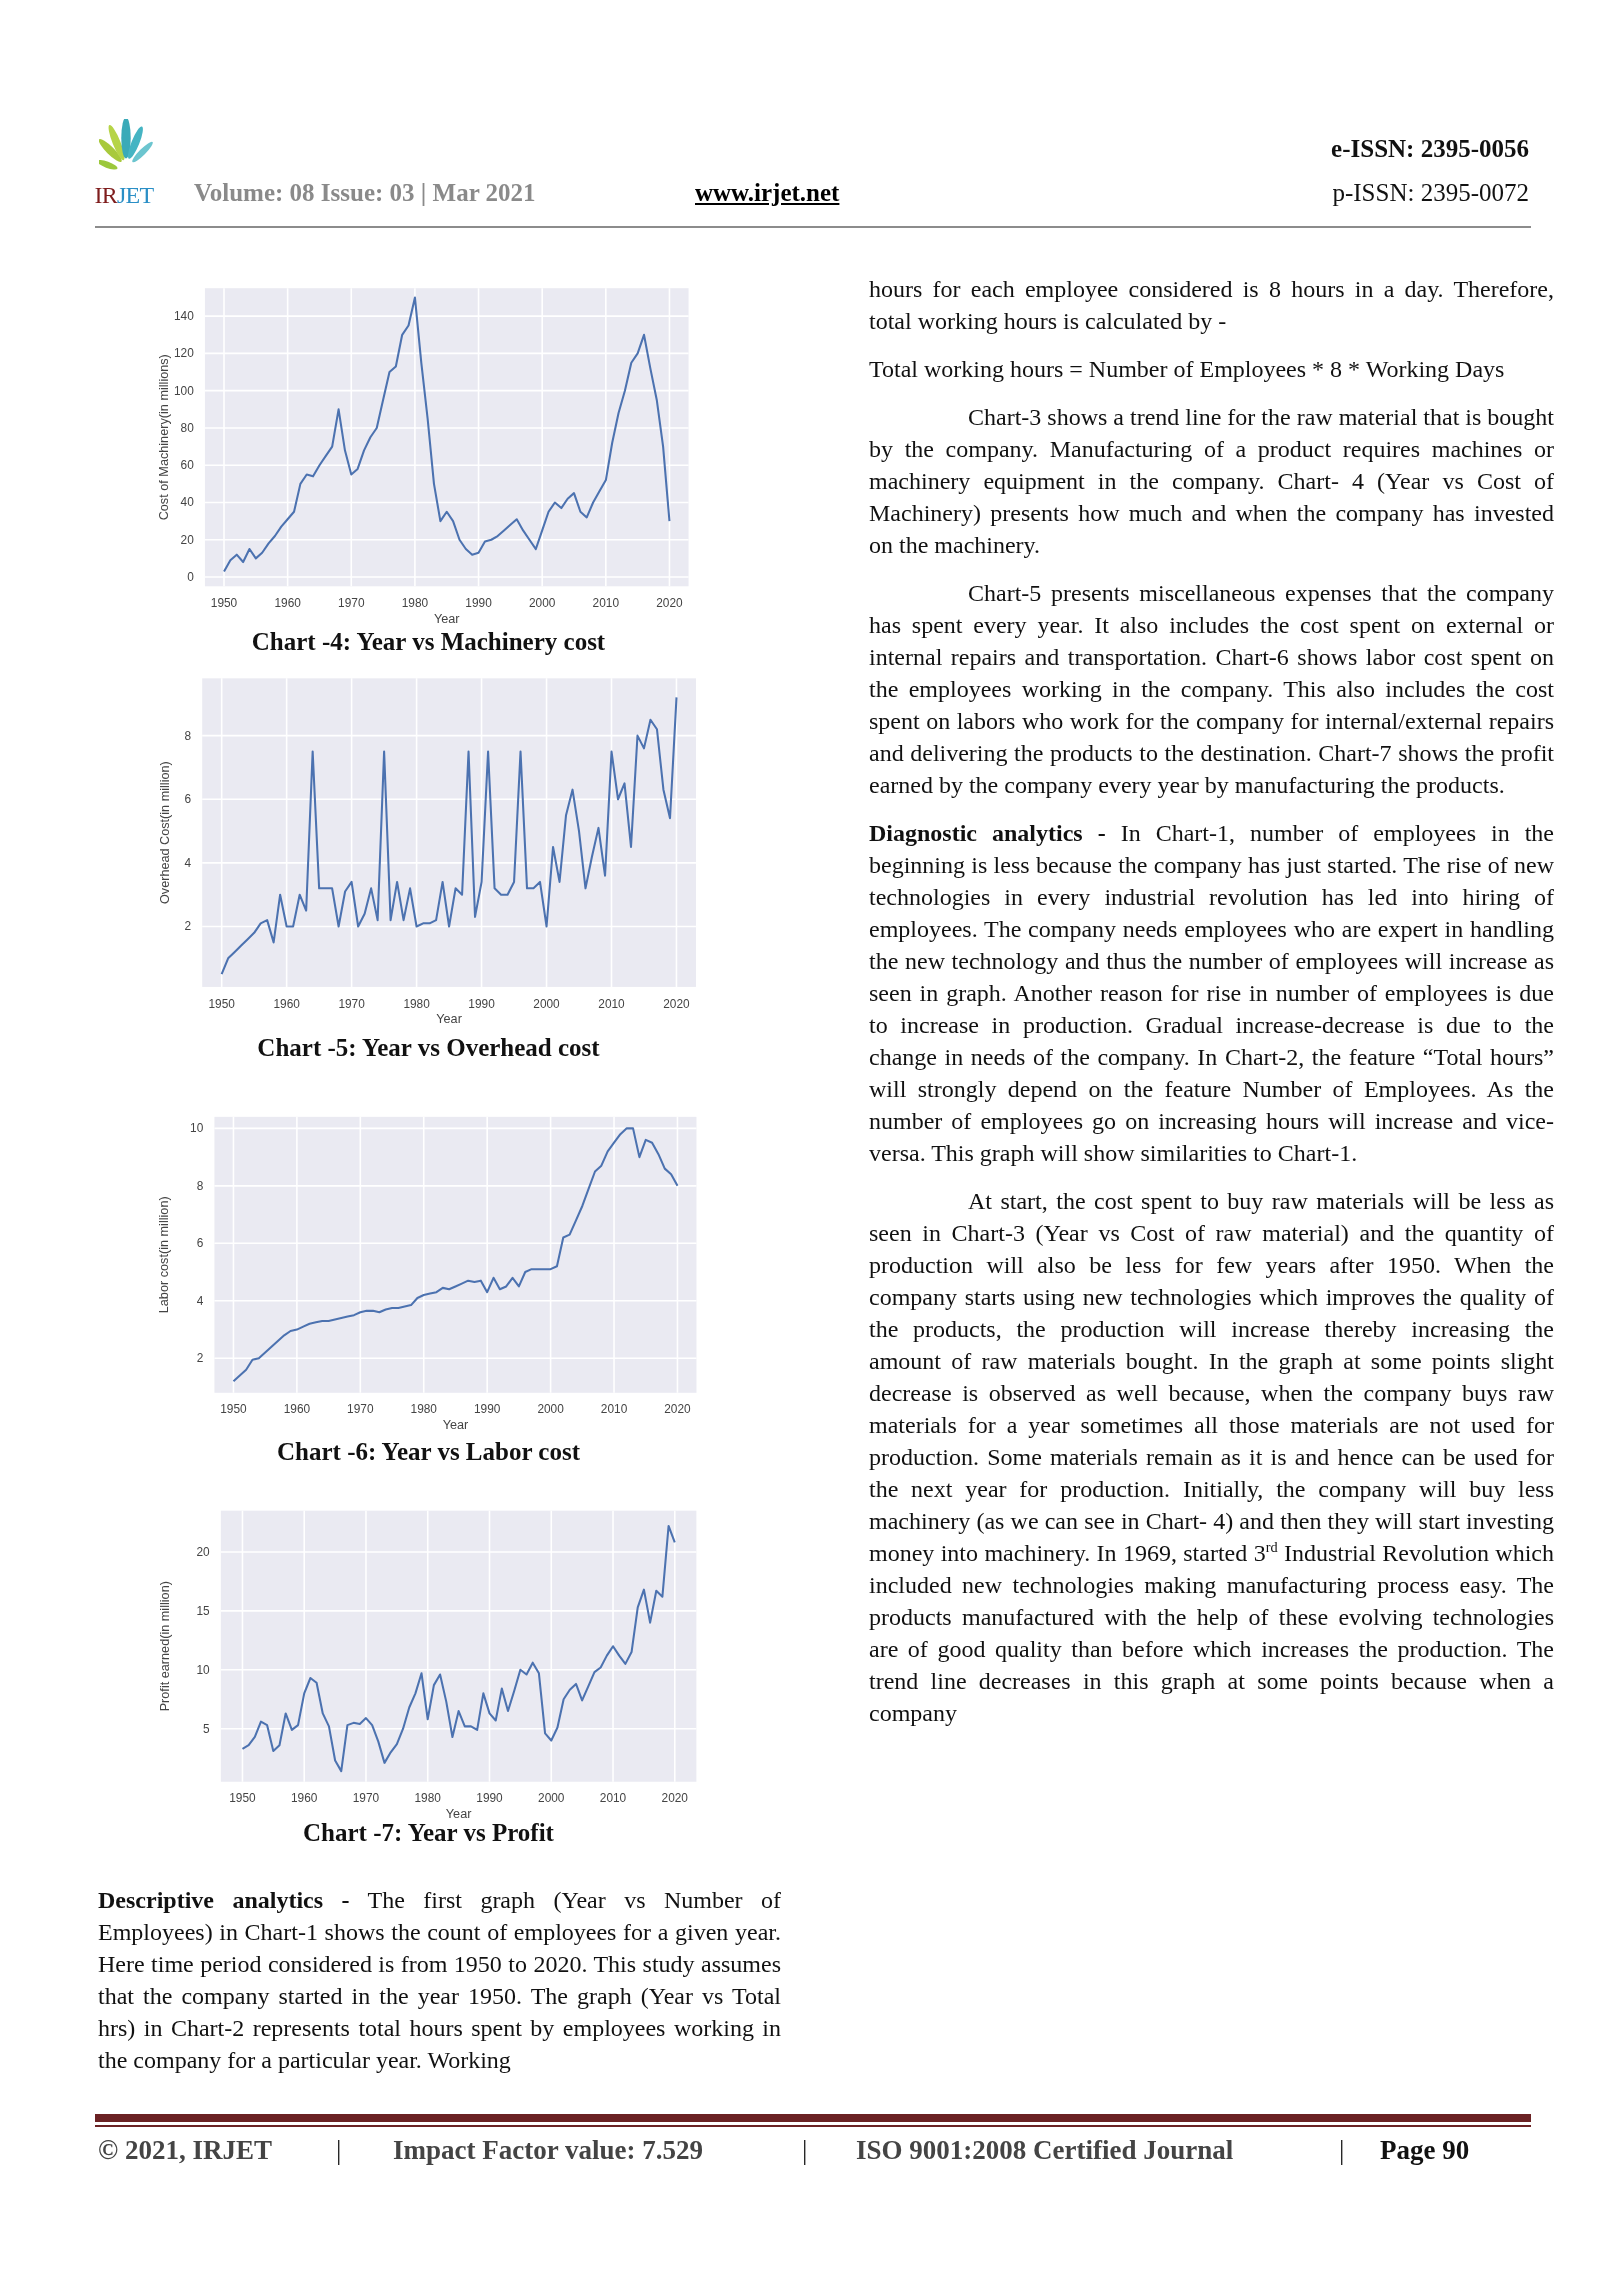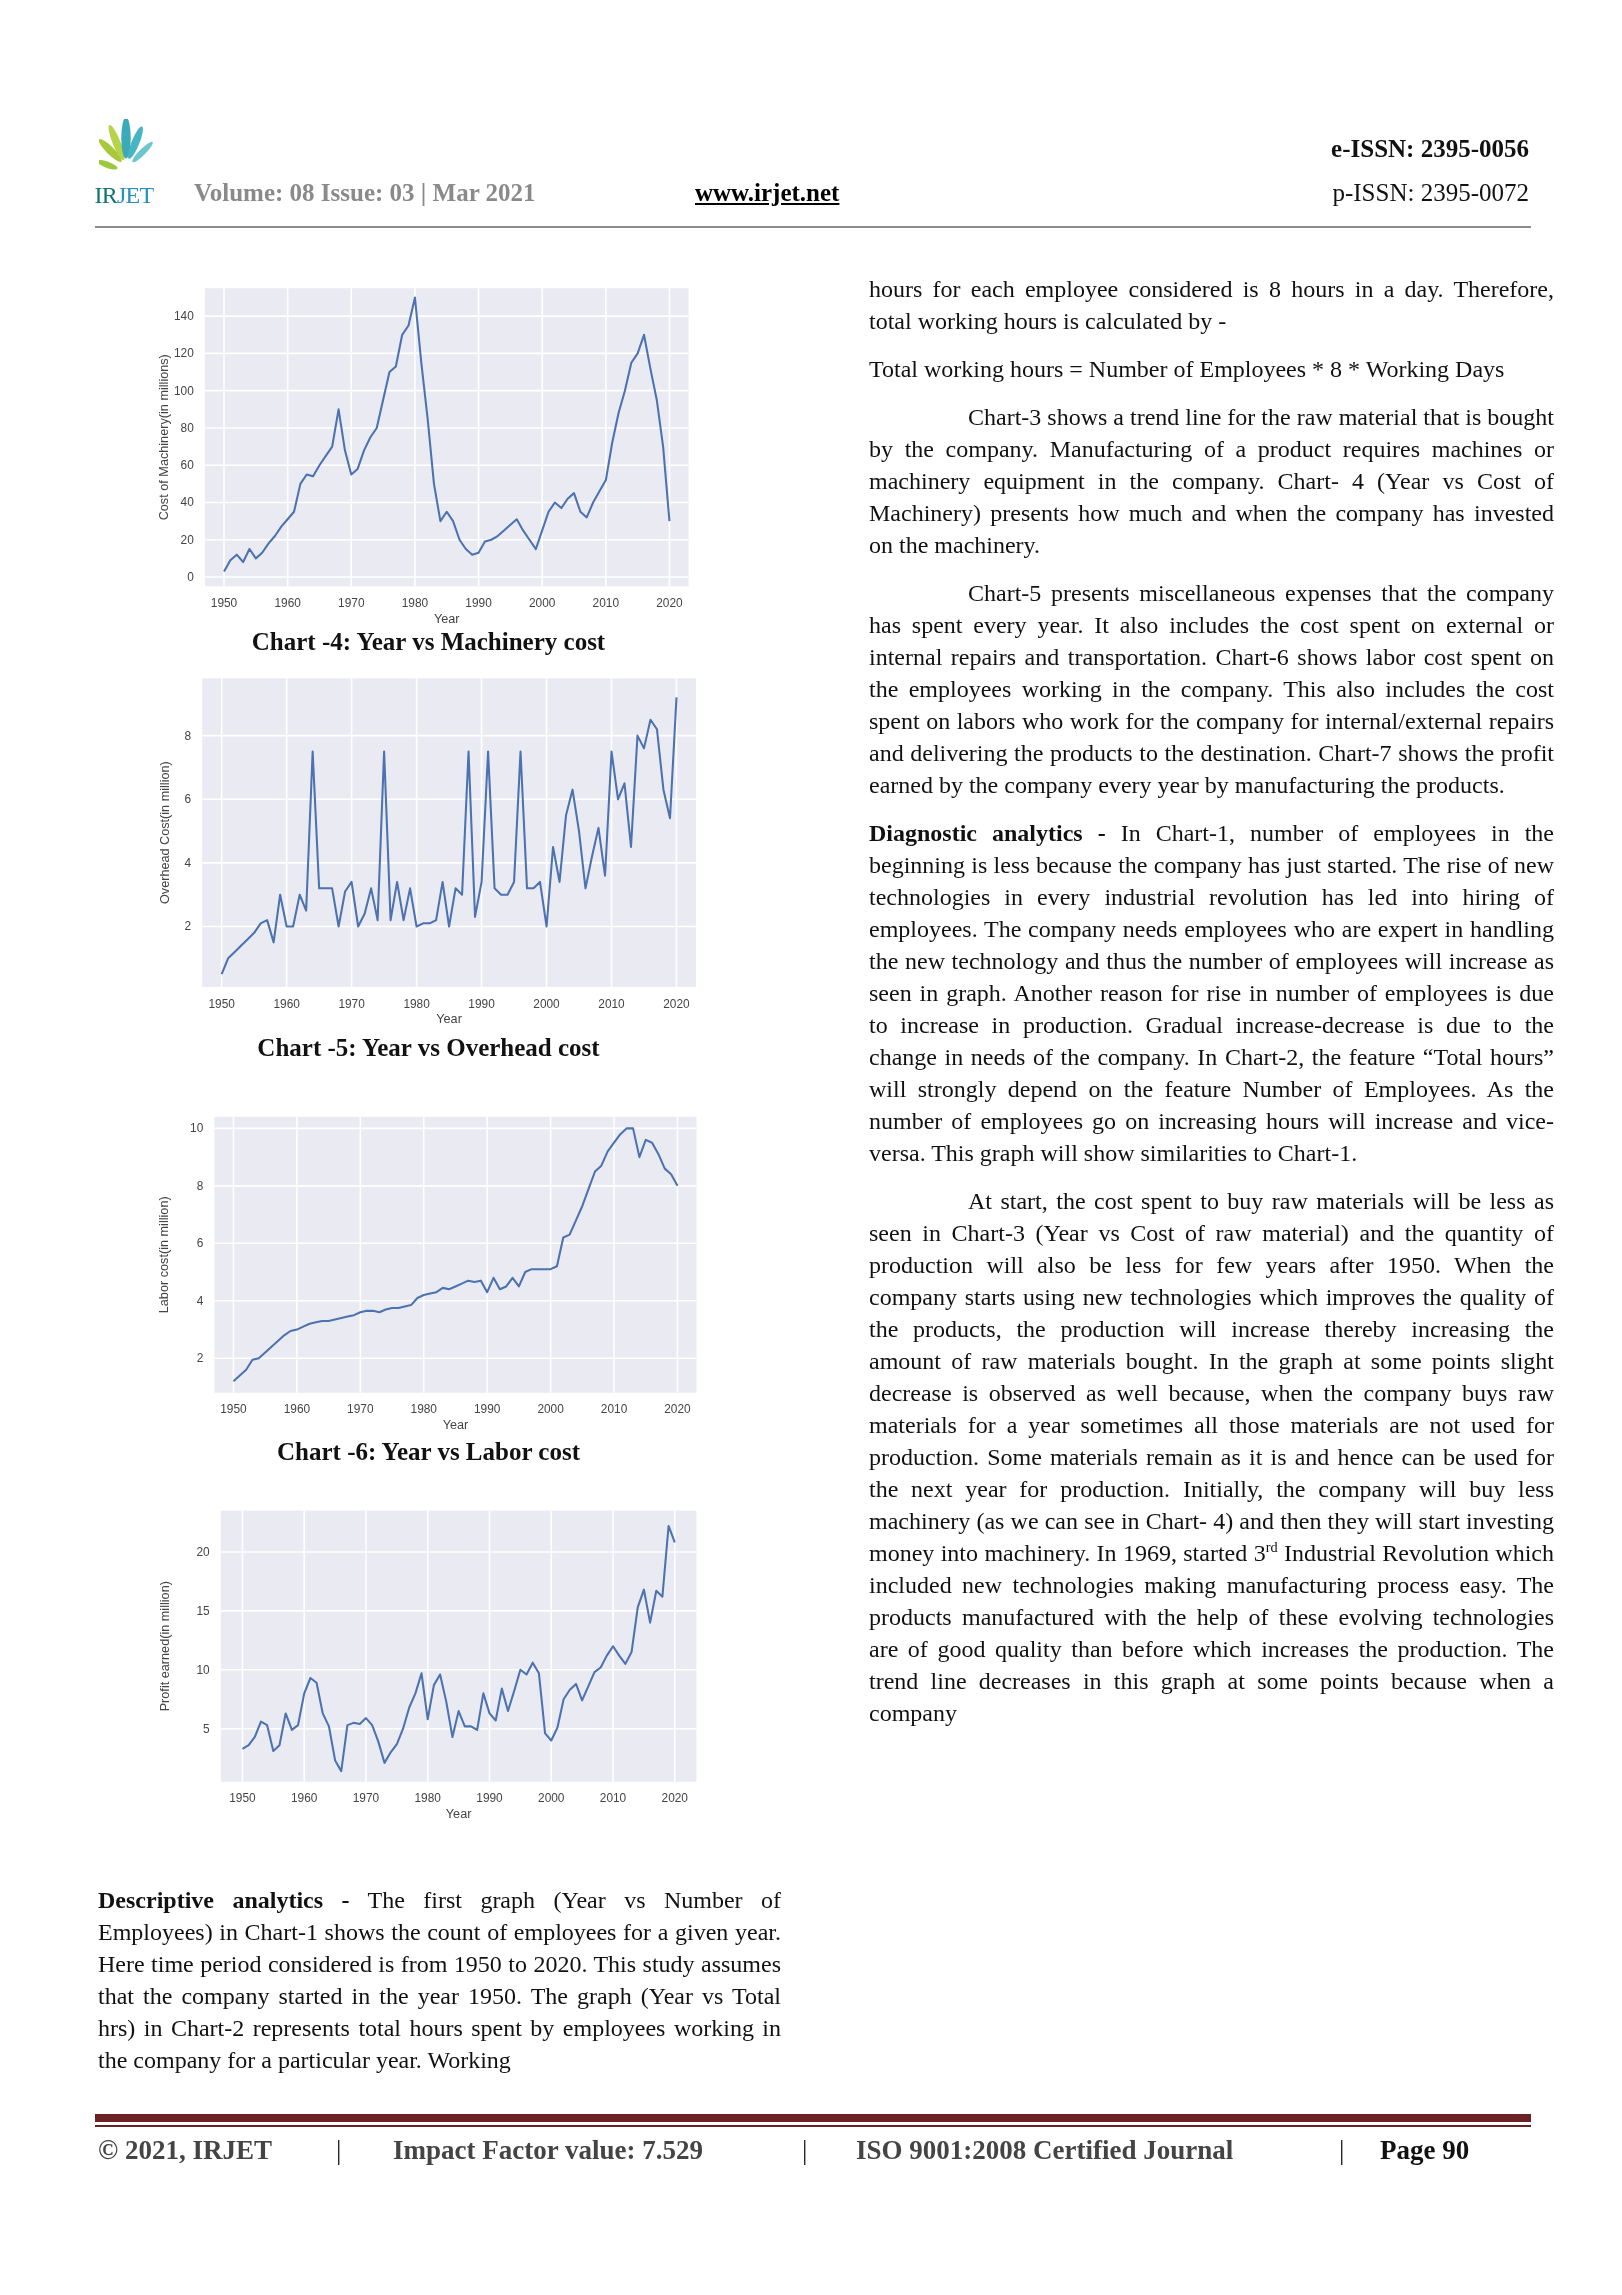--- a/index.html
+++ b/index.html
@@ -5,21 +5,21 @@
   html, body { margin: 0; padding: 0; background: #ffffff; }
   body { width: 1623px; height: 2295px; position: relative; overflow: hidden;
          font-family: "Liberation Serif", "DejaVu Serif", serif; color: #111; }
 
   
   .header { position: absolute; left: 93px; top: 119px; width: 1436px; height: 111px; }
   .logo { position: absolute; left: 0; top: 0; width: 79px; height: 95px; }
   .logo svg { width: 54px; height: 63px; position: absolute; left: 6.3px; top: 0; }
   .logo-text { position: absolute; left: 1.6px; top: 63px; font-size: 24px; letter-spacing: -0.8px;
                font-family: "Liberation Serif", serif; }
-  .logo-text .ir { color: #0f766e; }
+  .logo-text .ir { color: #7f1d1d; }
   .logo-text .jet { color: #2a8fc6; }
   .journal-title { position: absolute; left: 101px; top: 11px; font-size: 30px; font-weight: bold;
                    font-family: "Liberation Serif", serif; color: #111; letter-spacing: -0.2px; }
   .vol-line { position: absolute; left: 101px; top: 60px; font-size: 25px; font-weight: bold; color: #8a8a8a; }
   .website { position: absolute; left: 602px; top: 60px; font-size: 25px; font-weight: bold; color: #000000; text-decoration: underline; }
   .eissn { position: absolute; right: 0; top: 16px; font-size: 25px; font-weight: bold; }
   .pissn { position: absolute; right: 0; top: 60px; font-size: 25px; font-weight: normal; }
   .header-rule { position: absolute; left: 95px; top: 226px; width: 1436px; height: 2.4px; background: #8c8c8c; }
 
   
@@ -202,20 +202,21 @@
       <line x1="88" x2="688" y1="216.7391304347826" y2="216.7391304347826" stroke="#ffffff" stroke-width="2"></line>
       <text x="74" y="221.7391304347826" text-anchor="end" font-size="15" fill="#444" font-family="Liberation Sans, DejaVu Sans, sans-serif">10</text>
       <line x1="88" x2="688" y1="142.39130434782606" y2="142.39130434782606" stroke="#ffffff" stroke-width="2"></line>
       <text x="74" y="147.39130434782606" text-anchor="end" font-size="15" fill="#444" font-family="Liberation Sans, DejaVu Sans, sans-serif">15</text>
       <line x1="88" x2="688" y1="68.04347826086956" y2="68.04347826086956" stroke="#ffffff" stroke-width="2"></line>
       <text x="74" y="73.04347826086956" text-anchor="end" font-size="15" fill="#444" font-family="Liberation Sans, DejaVu Sans, sans-serif">20</text>
       <polyline points="115.3,316.4 123.1,311.9 130.9,301.5 138.6,282.2 146.4,286.6 154.2,319.3 162.0,311.9 169.8,271.8 177.6,292.6 185.4,286.6 193.2,246.5 201.0,227.1 208.8,233.1 216.6,271.8 224.4,288.1 232.2,331.2 239.9,344.6 247.7,286.6 255.5,283.7 263.3,285.1 271.1,277.7 278.9,286.6 286.7,307.4 294.5,334.2 302.3,320.8 310.1,310.4 317.9,291.1 325.7,264.3 333.5,246.5 341.2,221.2 349.0,279.2 356.8,236.1 364.6,222.7 372.4,256.9 380.2,301.5 388.0,268.8 395.8,288.1 403.6,288.1 411.4,292.6 419.2,246.5 427.0,271.8 434.8,280.7 442.5,240.5 450.3,268.8 458.1,243.5 465.9,216.7 473.7,222.7 481.5,207.8 489.3,221.2 497.1,297.0 504.9,306.0 512.7,289.6 520.5,253.9 528.3,242.0 536.1,234.6 543.8,255.4 551.6,237.6 559.4,219.7 567.2,213.8 575.0,198.9 582.8,187.0 590.6,198.9 598.4,209.3 606.2,194.4 614.0,137.9 621.8,115.6 629.6,157.3 637.4,117.1 645.1,124.5 652.9,35.3 660.7,56.1" fill="none" stroke="#4c72b0" stroke-width="2.6" stroke-linejoin="round"></polyline>
       <text x="388" y="404" text-anchor="middle" font-size="16" fill="#444" font-family="Liberation Sans, DejaVu Sans, sans-serif">Year</text>
       <text x="22" y="187" text-anchor="middle" font-size="16" fill="#444" transform="rotate(-90 22 187)" font-family="Liberation Sans, DejaVu Sans, sans-serif">Profit earned(in million)</text>
     </svg>
+  <div class="caption" style="margin-top:0px">Chart -7: Year vs Profit</div>
 </div>
 
 <div class="col" style="left:98px; top:1884px; width:683px;">
   <p><span class="b">Descriptive analytics -</span><span> The first graph (Year vs Number of Employees) in Chart-1 shows the count of employees for a given year. Here time period considered is from 1950 to 2020. This study assumes that the company started in the year 1950. The graph (Year vs Total hrs) in Chart-2 represents total hours spent by employees working in the company for a particular year. Working</span></p>
 </div>
 
 <div class="col" style="left:841px; top:273px; width:685px;margin-left:28px;">
   <p>hours for each employee considered is 8 hours in a day. Therefore, total working hours is calculated by -</p>
   <p>Total working hours = Number of Employees * 8 * Working Days</p>
   <p class="indent">Chart-3 shows a trend line for the raw material that is bought by the company. Manufacturing of a product requires machines or machinery equipment in the company. Chart- 4 (Year vs Cost of Machinery) presents how much and when the company has invested on the machinery.</p>

